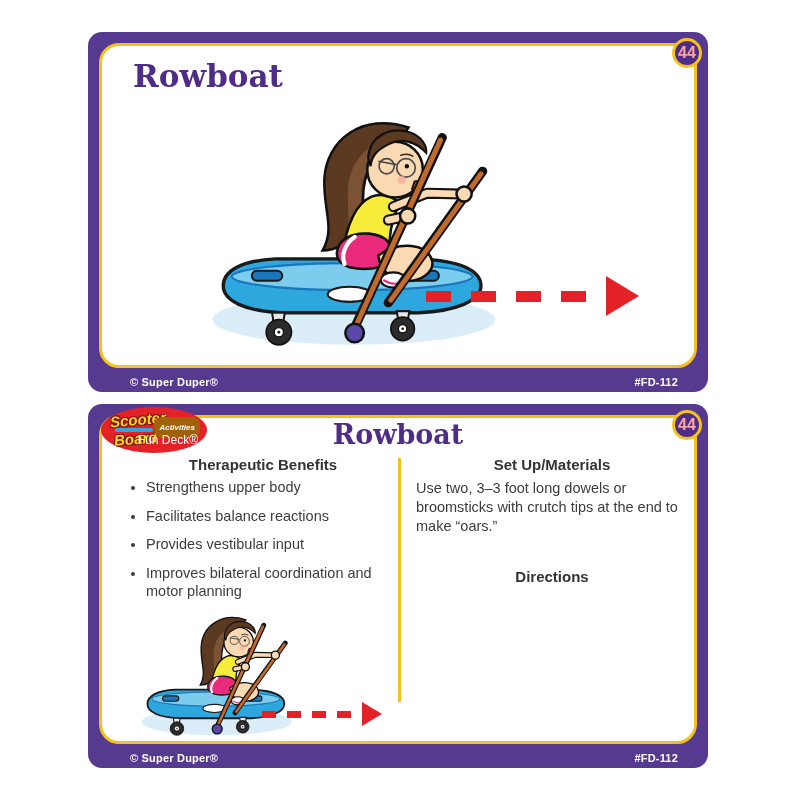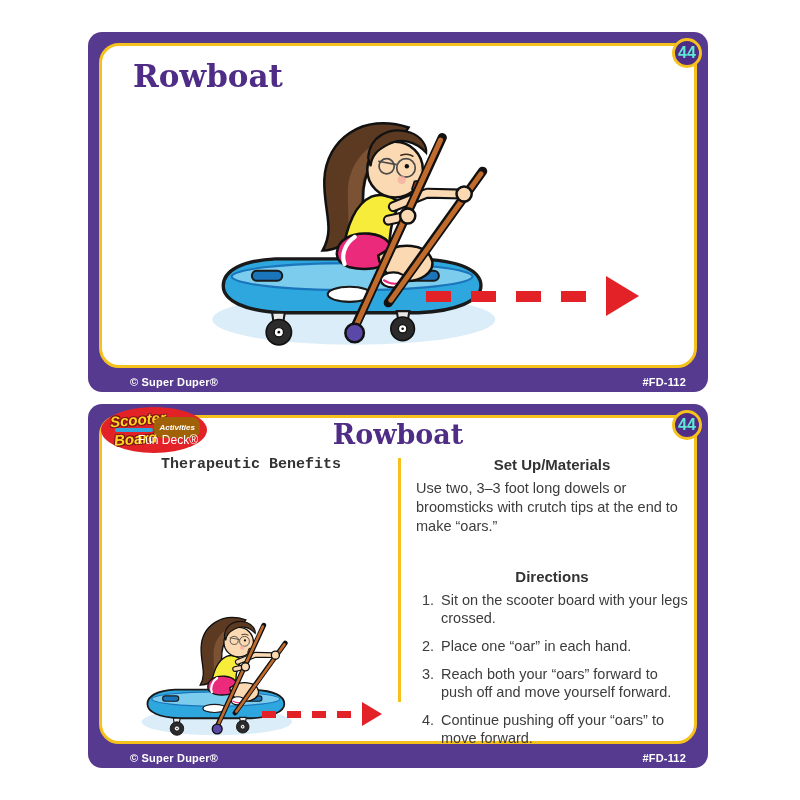--- a/index.html
+++ b/index.html
@@ -15,30 +15,30 @@
 
   .card-inner {
     position:absolute; left:11px; right:11px; top:11px; bottom:24px;
     background:#ffffff; border:3px solid #f5c21d; border-radius:20px;
   }
 
   .badge {
     position:absolute; top:6px; right:6px; z-index:8;
     width:30px; height:30px; border-radius:50%;
     background:#4f2c85; border:3px solid #f5c21d;
-    color:#5eead4; font-weight:bold; font-size:16px;
+    color:#fca5a5; font-weight:bold; font-size:16px;
     display:flex; align-items:center; justify-content:center;
   }
 
   .footer-left, .footer-right {
     position:absolute; bottom:4px; color:#ffffff;
     font-size:11px; font-weight:bold; letter-spacing:.2px;
   }
   .footer-left  { left:22px;margin-left:20px; }
-  .footer-right { right:22px; }
+  .footer-right { right:30px; }
 
   
   .front-title {
     position:absolute; left:45px; top:26px; z-index:5;
     font-family:"DejaVu Serif",serif; font-weight:bold;
     font-size:31px; color:#4f2c85;
   }
   .front-illus { position:absolute; left:110px; top:58px; width:320px; height:262px; }
 
   .arrow { position:absolute; display:flex; align-items:center; }
@@ -77,21 +77,21 @@
   .logo-activities {
     position:absolute; right:7px; top:10px;
     background:#a16207; color:#fff; font-style:italic; font-weight:bold;
     font-size:8px; padding:6px 5px; border-radius:8px;
   }
   .logo-fundeck {
     position:absolute; right:9px; top:26px;
     color:#fff; font-weight:normal; font-size:12px;
   }
 
-  .col-left  { position:absolute; left:24px;  top:52px; width:278px; color:#3c3c3c;font-family:Liberation Mono, monospace; }
+  .col-left  { position:absolute; left:36px;  top:52px; width:278px; color:#3c3c3c; }
   .col-right { position:absolute; left:328px; top:52px; width:272px; color:#3c3c3c; }
   .col-divider {
     position:absolute; left:310px; top:54px; height:244px; width:3px;
     background:#f5c21d;
   }
 
   .sec-heading { text-align:center; font-size:15px; font-weight:bold; margin-bottom:6px; color:#333; }
   .benefits-list { list-style:disc; padding-left:22px; }
   .benefits-list li { font-size:14.5px; line-height:1.22; margin-bottom:11px; }
   .setup-text { font-size:14.5px; line-height:1.3; }
@@ -203,41 +203,41 @@
     <span class="logo-minicart"></span>
     <span class="logo-board">Board</span>
     <span class="logo-activities">Activities</span>
     <span class="logo-fundeck">Fun Deck®</span>
   </div>
 
   <div class="col-divider"></div>
 
   <div class="col-left">
     <div class="sec-heading">Therapeutic Benefits</div>
+    <ul class="benefits-list">
+        <li>Strengthens upper body</li>
+        <li>Facilitates balance reactions</li>
+        <li>Provides vestibular input</li>
+        <li>Improves bilateral coordination and motor planning</li>
+      </ul>
   </div>
 
   <svg class="back-illus" viewBox="0 0 380 310">
     <use href="#scooter-girl"></use>
   </svg>
 
   <div class="arrow" id="back-arrow">
     <div class="dash"></div>
     <div class="dash"></div>
     <div class="dash"></div>
     <div class="dash"></div>
     <div class="head"></div>
   </div>
 
   <div class="col-right">
     <div class="sec-heading">Set Up/Materials</div>
     <p class="setup-text">Use two, 3–3 foot long dowels or broomsticks with crutch tips at the end to make “oars.”</p>
     <div class="sec-heading directions-heading">Directions</div>
-    <ol class="directions-list">
-        <li>Sit on the scooter board with your legs crossed.</li>
-        <li>Place one “oar” in each hand.</li>
-        <li>Reach both your “oars” forward to push off and move yourself forward.</li>
-        <li>Continue pushing off your “oars” to move forward.</li>
-      </ol>
   </div>
 
   <div class="footer-left">© Super Duper®</div>
   <div class="footer-right">#FD-112</div>
 </div>
 
 </body></html>

